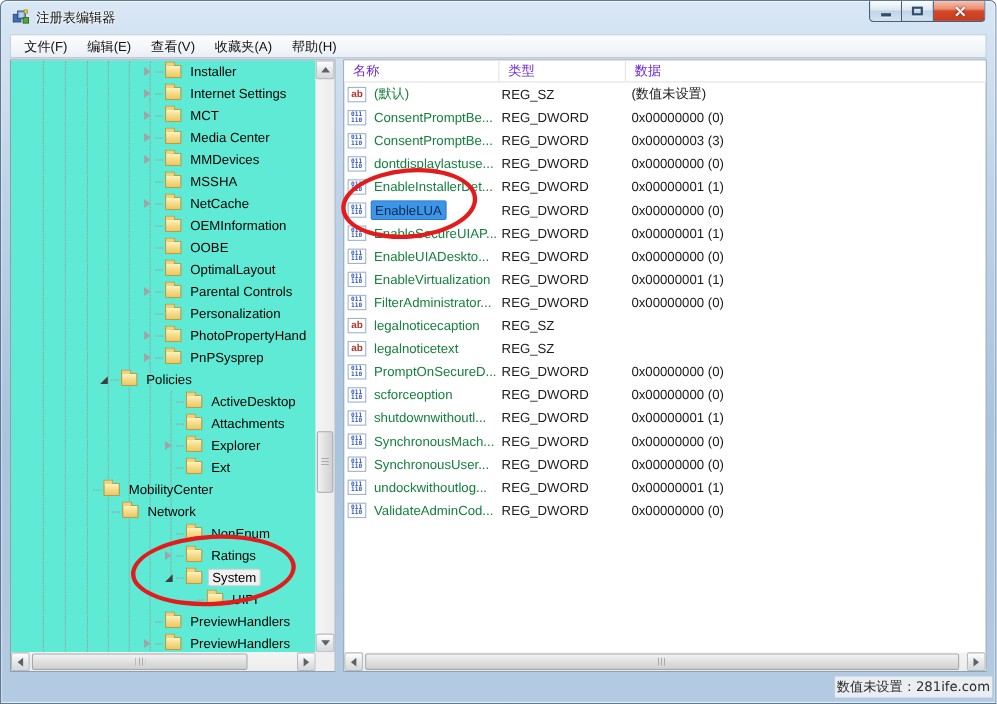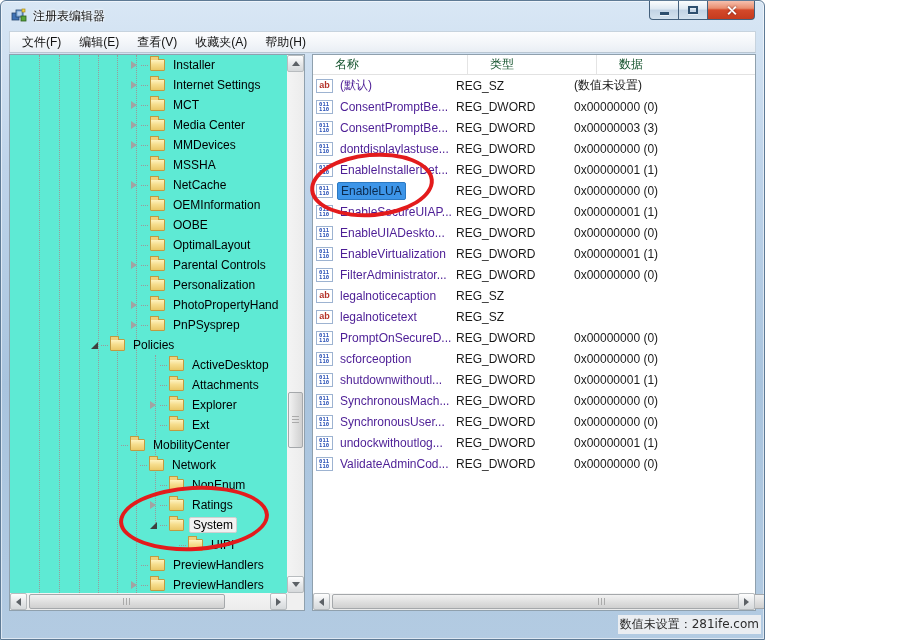--- a/index.html
+++ b/index.html
@@ -1,18 +1,18 @@
 <!DOCTYPE html>
 <html><head>
 <meta charset="utf-8">
 <style>
   html,body{margin:0;padding:0;background:#ffffff;}
   *{box-sizing:border-box;}
   .window{
-    position:relative;width:765px;height:640px;overflow:hidden;
+    position:relative;width:906px;height:640px;overflow:hidden;
     font-family:"Liberation Sans","DejaVu Sans",sans-serif;font-size:12px;color:#1a1a1a;
     background:linear-gradient(180deg,#d9e7f5 0%,#bfd4ea 26%,#a9c4de 60%,#b3cbe2 100%);
     border:1px solid #5e7a95;border-radius:6px 6px 0 0;
     box-shadow:inset 0 0 0 1px rgba(255,255,255,.55);
   }
   
   .titlebar{position:absolute;left:0;top:0;right:0;height:30px;display:flex;align-items:center;padding-left:10px;}
   .title-icon{width:16px;height:16px;margin-right:6px;flex:none;}
   .title-text{font-size:12px;color:#111;text-shadow:0 0 3px #fff,0 0 3px #fff;}
   .win-buttons{position:absolute;top:0;right:9px;display:flex;}
@@ -45,36 +45,36 @@
   .tri-col{width:0;height:0;border-top:4px solid transparent;border-bottom:4px solid transparent;border-left:6px solid #a3a3a3;}
   .tri-exp{width:0;height:0;border-bottom:7px solid #3f3f3f;border-left:7px solid transparent;}
   .hdots{width:7px;flex:none;border-top:1px dotted #9a9a9a;margin:0 2px 0 1px;}
   .folder{position:relative;width:15px;height:12px;flex:none;margin-right:5px;border:1px solid #c09a42;border-radius:1px;
     background:linear-gradient(180deg,#fdf3c0 0%,#f6dd8d 45%,#eac867 100%);}
   .folder::before{content:"";position:absolute;left:-1px;top:-4px;width:7px;height:3px;background:#f0d27b;border:1px solid #c09a42;border-bottom:none;border-radius:1px 1px 0 0;}
   .tlabel{padding:0 3px;color:#000;}
   .tlabel.tsel{background:#f1f1f1;border:1px solid #d0d0d0;border-radius:2px;}
   
   .list-header{position:absolute;left:0;top:0;right:0;height:20px;display:flex;background:#fff;border-bottom:1px solid #e2e2e2;}
-  .hcell{display:flex;align-items:center;padding-left:8px;color:#14532d;border-right:1px solid #e4e4e4;margin-left:14px;}
+  .hcell{display:flex;align-items:center;padding-left:8px;color:#6d28d9;border-right:1px solid #e4e4e4;}
   .hc0{width:141px;}
   .hc1{width:115px;}
   .hc2{flex:1;border-right:none;}
   .list-body{position:absolute;left:0;top:20px;right:0;bottom:17px;overflow:hidden;}
   .lrow{height:21px;display:flex;align-items:center;}
   .lc{display:flex;align-items:center;white-space:nowrap;overflow:hidden;}
   .c0{width:141px;padding-left:3px;}
   .c1{width:115px;padding-left:2px;}
   .c2{flex:1;padding-left:5px;}
   .ric{width:17px;height:14px;flex:none;margin-right:4px;border:1px solid #9db3d1;background:#fff;
     display:flex;flex-direction:column;align-items:center;justify-content:center;overflow:hidden;}
   .ric.ab{color:#b5332a;font-weight:bold;font-size:9px;line-height:9px;font-family:Liberation Sans, sans-serif;text-align:center;}
   .ric.dw{color:#2f55b8;}
   .ric.dw .bits{display:flex;flex-direction:column;transform:scale(.62);transform-origin:center;font-family:"DejaVu Sans Mono",monospace;font-size:9px;line-height:8px;font-weight:bold;}
-  .nmtext{padding:1px 3px;border-radius:2px;color:#4c1d95;}
+  .nmtext{padding:1px 3px;border-radius:2px;color:#15803d;}
   .nmtext.sel{color:#0c2b4e;border:1px solid #2b79c2;}
   
   .sbv{position:absolute;right:0;top:0;width:17px;bottom:17px;background:linear-gradient(90deg,#f4f4f4,#ececec);}
   .sbh{position:absolute;left:0;bottom:0;height:17px;background:linear-gradient(180deg,#f4f4f4,#ececec);}
   .tree-hscroll{width:277px;}
   .list-hscroll{right:0;}
   .corner{position:absolute;right:0;bottom:0;width:17px;height:17px;background:#f0f0f0;}
   .sbbtn{position:absolute;width:17px;height:17px;border:1px solid #b8bcbf;border-radius:2px;
     background:linear-gradient(180deg,#fefefe,#e5e7e9 55%,#d6d9db);display:flex;align-items:center;justify-content:center;}
   .sbbtn.up{top:0;left:0;} .sbbtn.down{bottom:0;left:0;}
@@ -272,27 +272,27 @@
           <span class="hdots"></span>
           <span class="folder"></span>
           <span class="tlabel">Explorer</span>
         </div>
         <div class="trow" style="padding-left: 137px;">
           <span class="arw"></span>
           <span class="hdots"></span>
           <span class="folder"></span>
           <span class="tlabel">Ext</span>
         </div>
-        <div class="trow" style="padding-left: 98px;">
+        <div class="trow" style="padding-left: 62px;">
           <span class="arw"></span>
           <span class="hdots"></span>
           <span class="folder"></span>
           <span class="tlabel">MobilityCenter</span>
         </div>
-        <div class="trow" style="padding-left: 117px;">
+        <div class="trow" style="padding-left: 79px;">
           <span class="arw"></span>
           <span class="hdots"></span>
           <span class="folder"></span>
           <span class="tlabel">Network</span>
         </div>
         <div class="trow" style="padding-left: 137px;">
           <span class="arw"></span>
           <span class="hdots"></span>
           <span class="folder"></span>
           <span class="tlabel">NonEnum</span>

